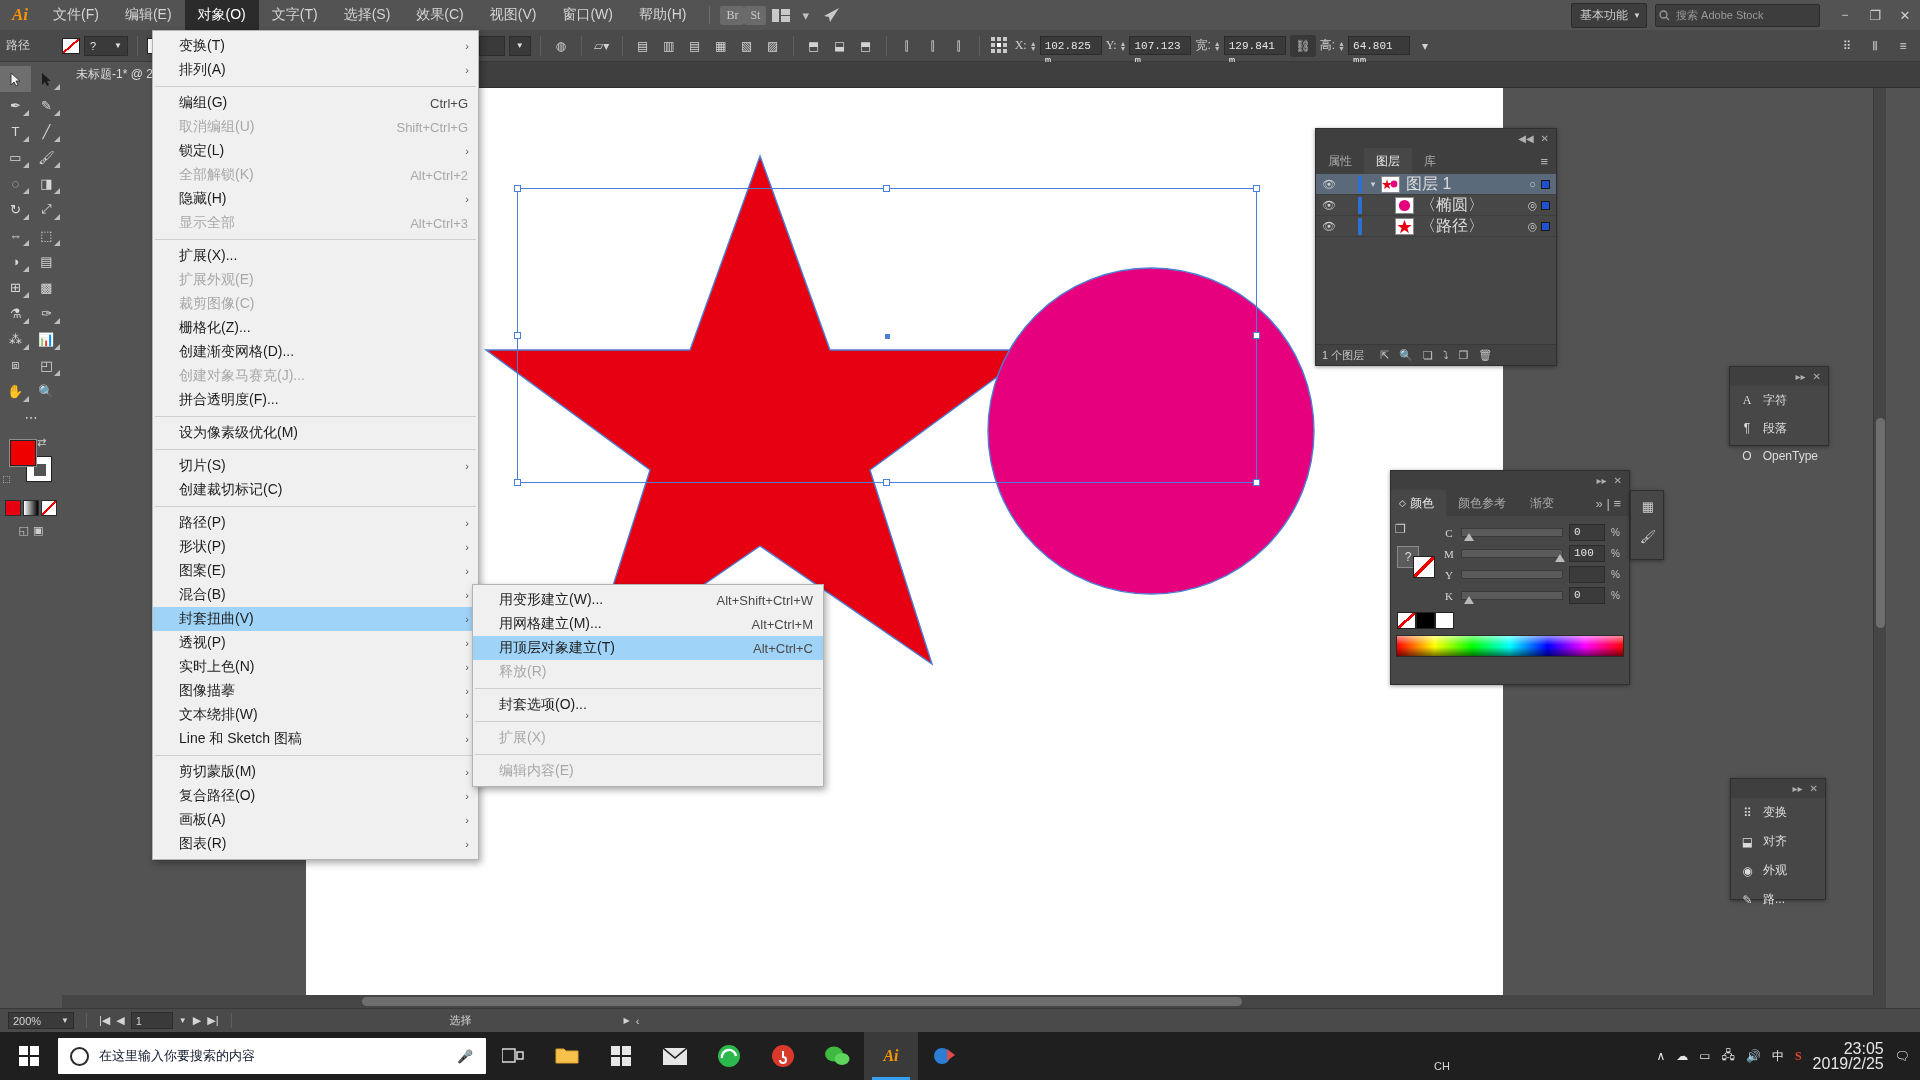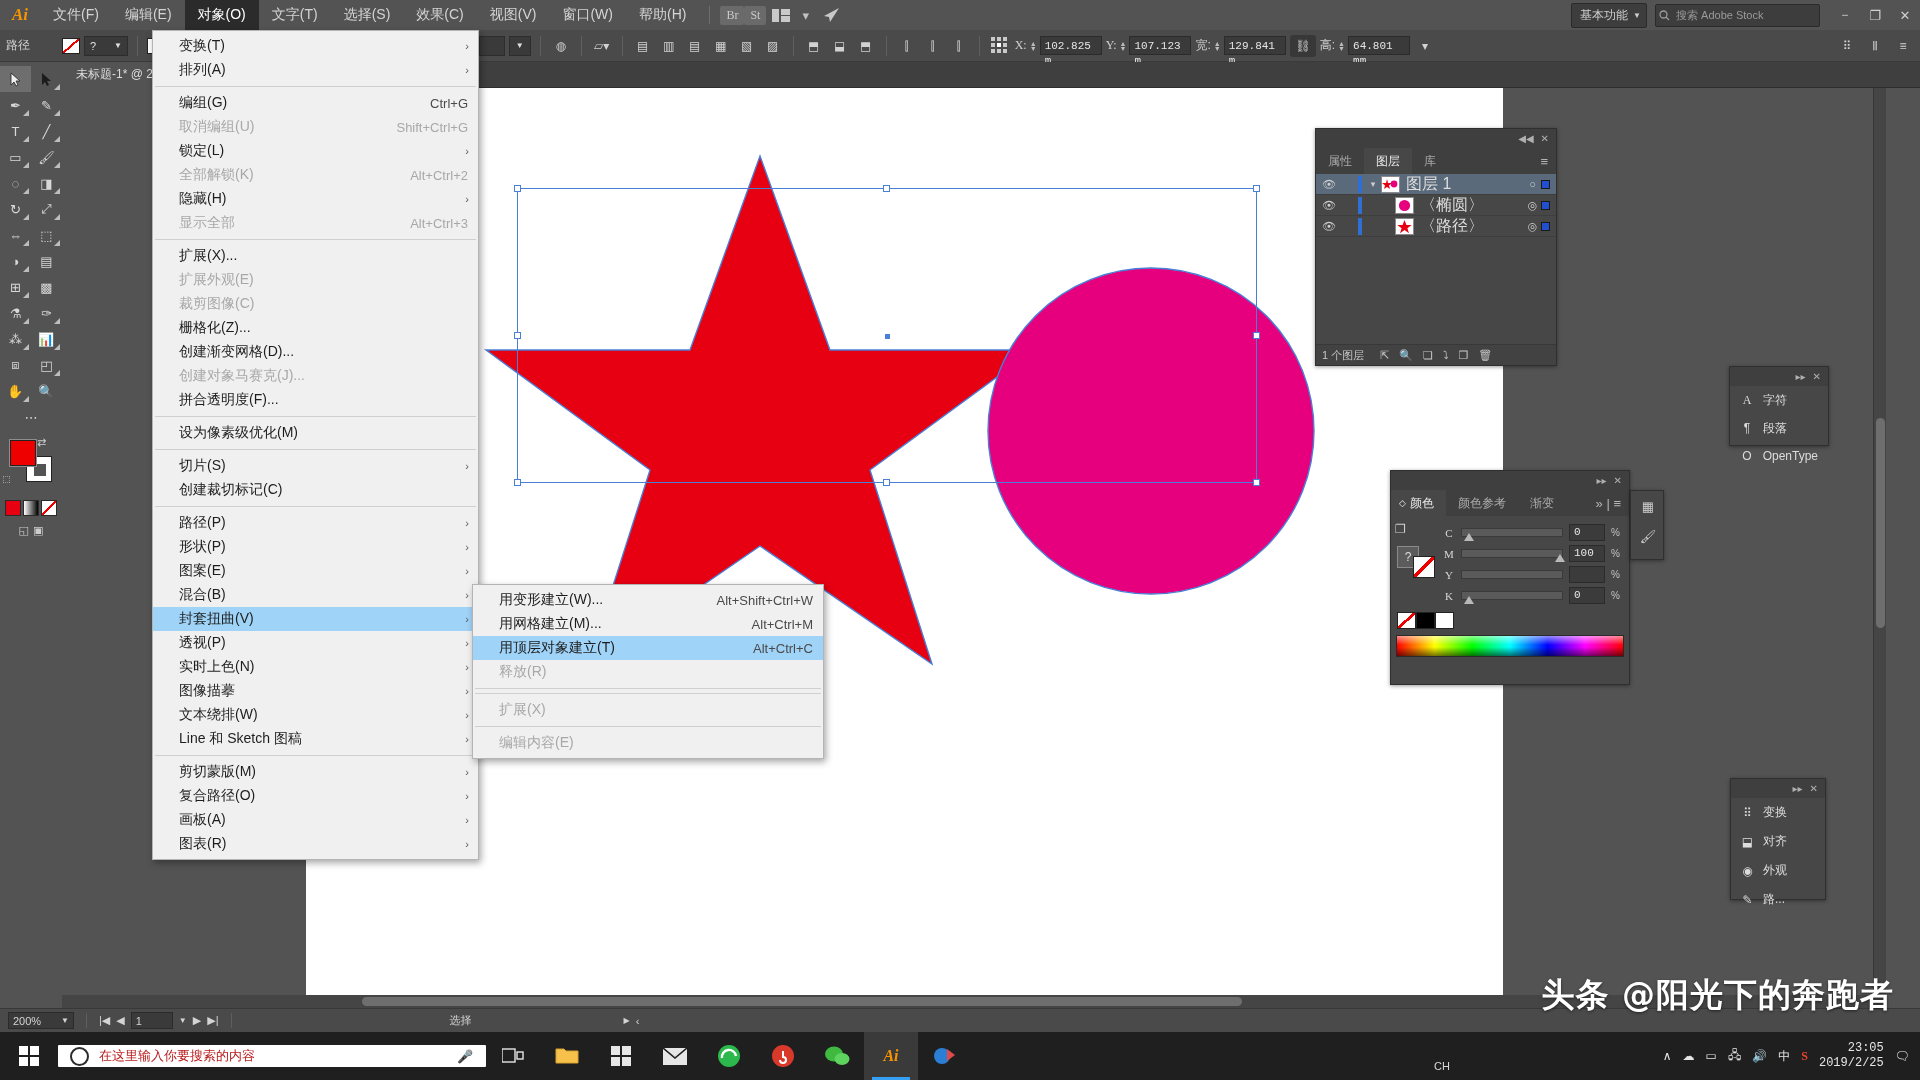--- a/index.html
+++ b/index.html
@@ -238,34 +238,34 @@
   .taskbar {
     position:absolute; left:0; bottom:0; width:1920px; height:48px;
     background:#1f1f1f; display:flex; align-items:center;
   }
   .start {
     width:58px; height:48px; display:flex; align-items:center; justify-content:center;
   }
   .winlogo { width:20px; height:20px; display:grid; grid-template-columns:9px 9px; grid-template-rows:9px 9px; gap:2px;}
   .winlogo i { background:#fff; display:block; }
   .tb-search {
-    width:428px; height:22px; background:#fff; border-radius:1px;
-    display:flex; align-items:center; gap:10px; padding:0 12px; color:#b91c1c; font-size:13px;
+    width:428px; height:36px; background:#fff; border-radius:1px;
+    display:flex; align-items:center; gap:10px; padding:0 12px; color:#0f172a; font-size:13px;
   }
   .tb-circle { width:19px;height:19px;border:2px solid #2b2b2b;border-radius:50%;}
   .tb-icon {
     width:54px; height:48px; display:flex; align-items:center; justify-content:center;
     position:relative;
   }
   .tb-icon.act::after {
     content:''; position:absolute; bottom:0; left:8px; right:8px; height:3px; background:#36a0f5;
   }
   .tray { margin-left:auto; display:flex; align-items:center; gap:11px; padding-right:10px;
           color:#e6e6e6; font-size:12px; }
-  .clock { display:flex; flex-direction:column; align-items:flex-end; line-height:15px; font-size:12px;font-family:Liberation Mono, monospace; }
+  .clock { display:flex; flex-direction:column; align-items:flex-end; line-height:15px; font-size:16px; }
 
   
   .watermark {
     position:absolute; right:26px; bottom:62px;
     color:#fff; font-size:33px; font-weight:bold; letter-spacing:1px;
     text-shadow:0 1px 3px rgba(0,0,0,.55);
     font-family:"DejaVu Sans", sans-serif;
   }
   .scrollv { position:absolute; right:34px; top:88px; width:13px; height:934px; background:#454545; border-left:1px solid #373737;}
   .scrollv-thumb { position:absolute; top:330px; left:2px; width:9px; height:210px; background:#6e6e6e; border-radius:5px;}
@@ -660,20 +660,23 @@
         <span class="sc">Alt+Ctrl+M</span>
       </div>
       <div class="mi hl">
         <span class="lbl">用顶层对象建立(T)</span>
         <span class="sc">Alt+Ctrl+C</span>
       </div>
       <div class="mi dis">
         <span class="lbl">释放(R)</span>
       </div>
       <div class="mi-sep"></div>
+      <div class="mi">
+        <span class="lbl">封套选项(O)...</span>
+      </div>
       <div class="mi-sep"></div>
       <div class="mi dis">
         <span class="lbl">扩展(X)</span>
       </div>
       <div class="mi-sep"></div>
       <div class="mi dis">
         <span class="lbl">编辑内容(E)</span>
       </div>
     </div>
 
@@ -871,21 +874,20 @@
     <span>▶</span>
     <span>▶|</span>
     <div class="sb-sep"></div>
     <div style="width:200px"></div>
     <span>选择</span>
     <div style="width:140px"></div>
     <span style="font-size:8px">▶</span>
     <span>‹</span>
   </div>
 
-  <div class="watermark">头条 @阳光下的奔跑者</div>
 
   <div class="taskbar">
     <div class="start">
       <span class="winlogo">
           <i></i>
           <i></i>
           <i></i>
           <i></i>
         </span>
     </div>

